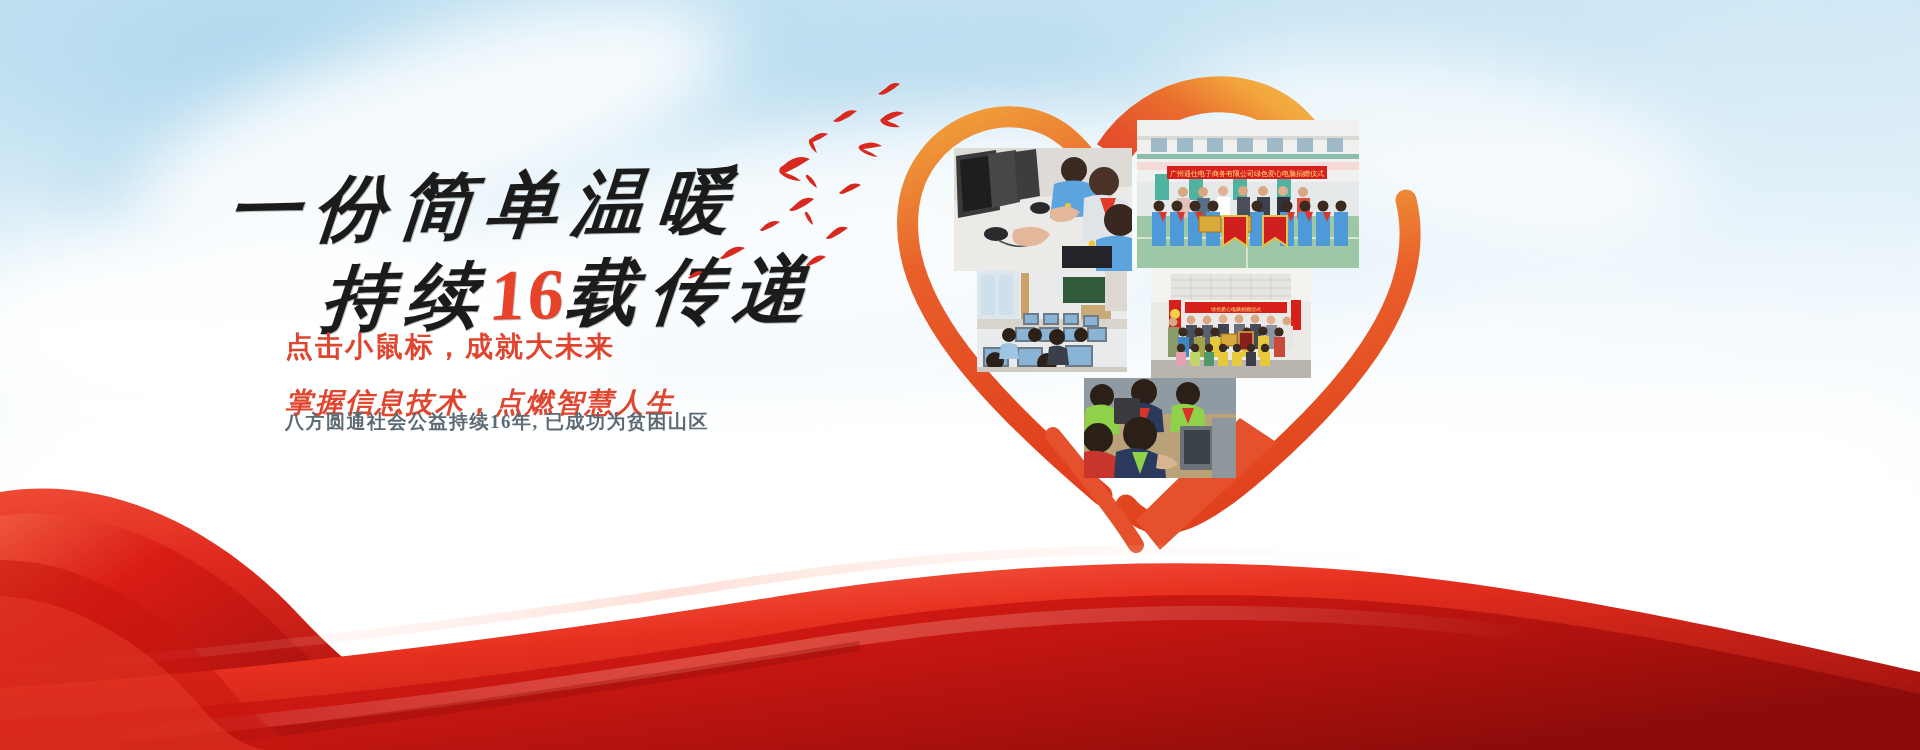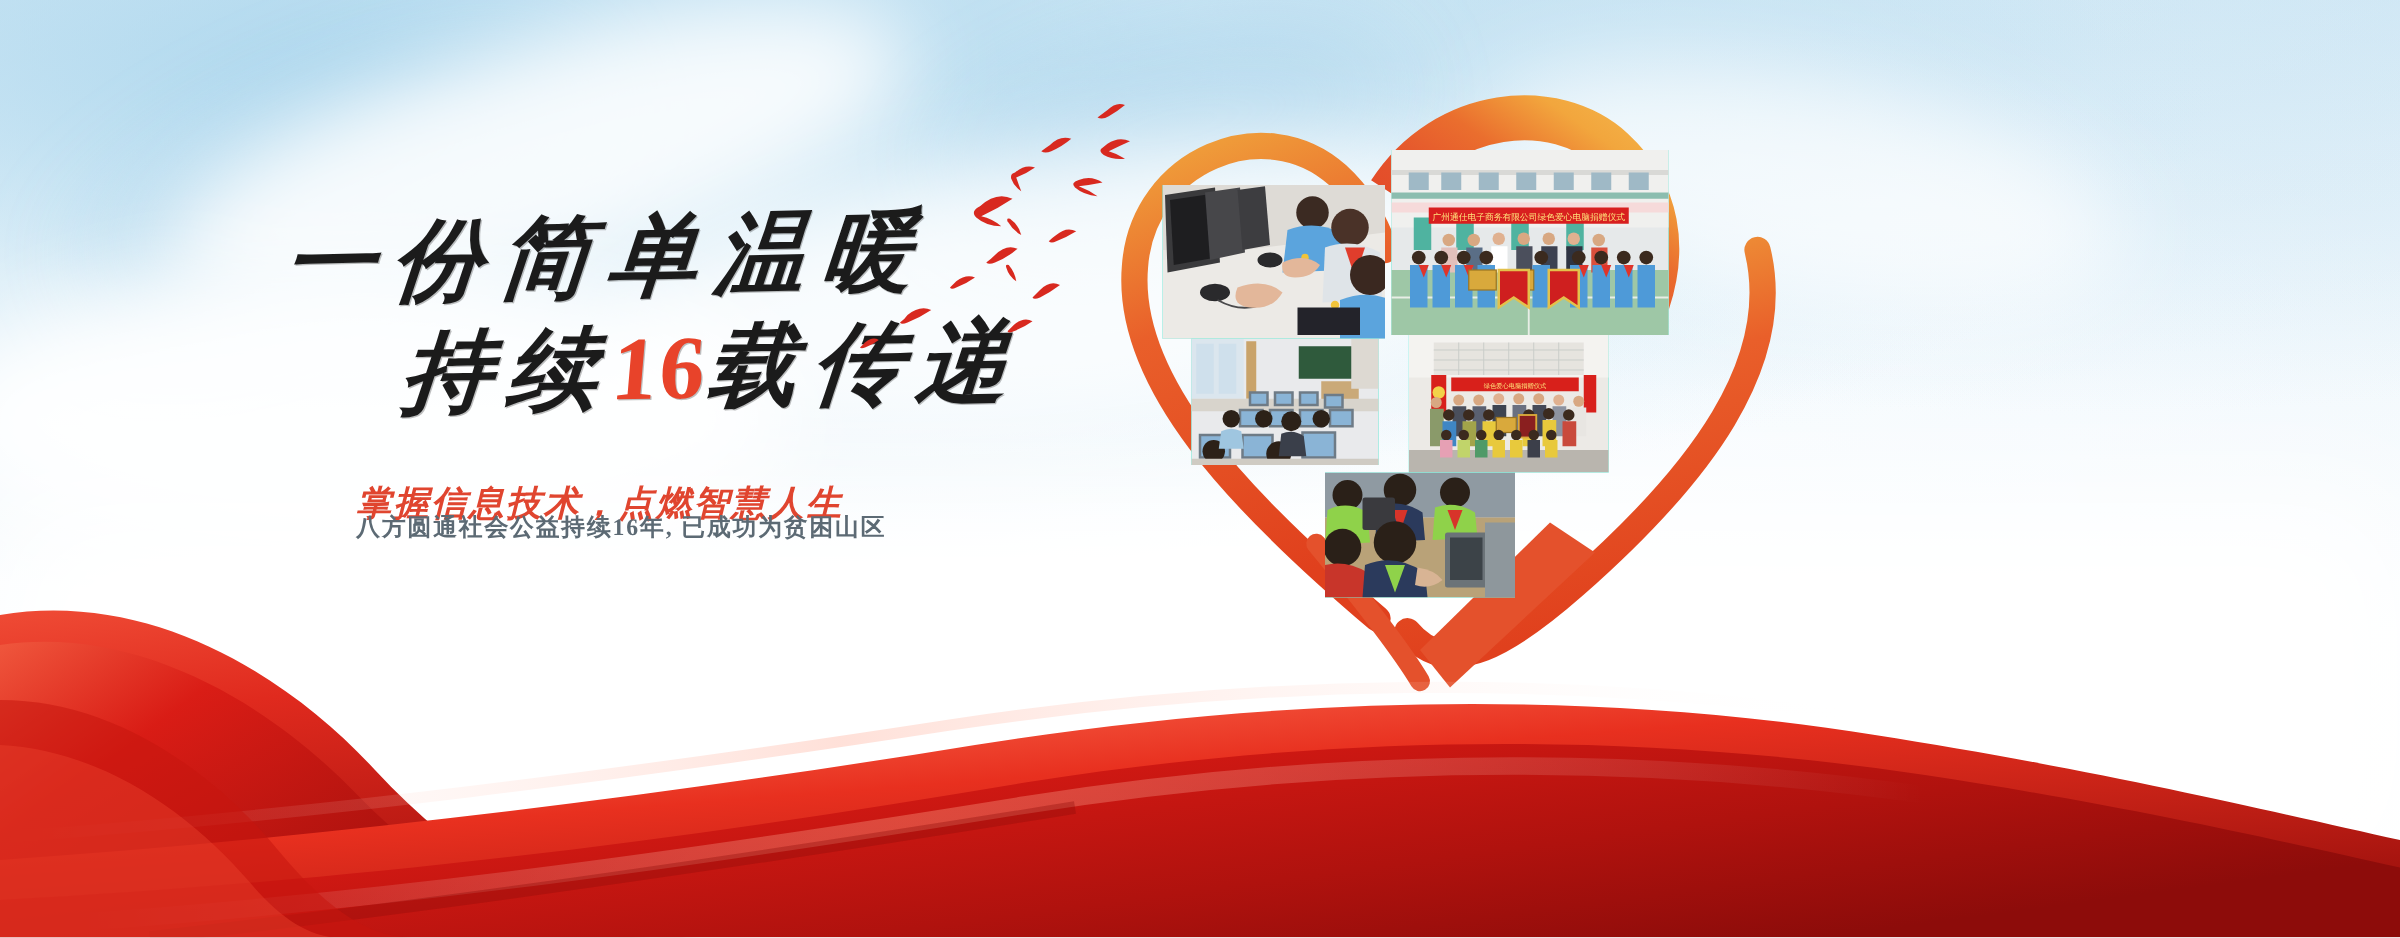--- a/index.html
+++ b/index.html
@@ -73,21 +73,21 @@
 
   
   .birds{position:absolute;left:690px;top:70px;width:240px;height:230px;}
   .bird{position:absolute;width:100%;height:100%;overflow:visible;}
 
   
   .heart-wrap{position:absolute;left:840px;top:50px;width:640px;height:510px;}
   .heart-svg{position:absolute;inset:0;}
 
   
-  .photo{position:absolute;overflow:hidden;background:#5eead4;}
+  .photo{position:absolute;overflow:hidden;background:#ec4899;margin-left:24px;}
   .p1{left:930px;top:148px;width:178px;height:123px;}
   .p2{left:953px;top:271px;width:150px;height:101px;}
   .p3{left:1113px;top:120px;width:222px;height:148px;}
   .p4{left:1127px;top:268px;width:160px;height:110px;}
   .p5{left:1060px;top:378px;width:152px;height:100px;}
 
   
   .pic{position:absolute;inset:0;}
 
   
@@ -105,20 +105,21 @@
   <div class="cloud c2"></div>
   <div class="cloud c3"></div>
   <div class="cloud c4"></div>
   <div class="cloud c7"></div>
 
   <div class="headline">
     <div class="hl-line1">一份简单温暖</div>
     <div class="hl-line2"><span>持续</span><span class="hl-num">16</span><span>载传递</span></div>
   </div>
 
+  <div class="sub sub1">点击小鼠标，成就大未来</div>
   <div class="sub sub2">掌握信息技术，点燃智慧人生</div>
 
   <div class="body-txt bt1">八方圆通社会公益持续16年, 已成功为贫困山区</div>
 
   <div class="birds">
     <svg class="bird" viewBox="0 0 240 230" xmlns="http://www.w3.org/2000/svg">
       <g fill="#d8291f">
         <path d="M196 18 q7 -7 14 -4 q-6 5 -13 9 q-5 3 -9 1 q4 -3 8 -6z"></path>
         <path d="M150 46 q8 -8 17 -5 q-7 6 -16 10 q-5 2 -8 0 q4 -3 7 -5z"></path>
         <path d="M196 45 q9 -6 18 -2 q-9 4 -17 8 q7 2 13 6 q-10 1 -17 -3 q-4 -3 -2 -5z"></path>

